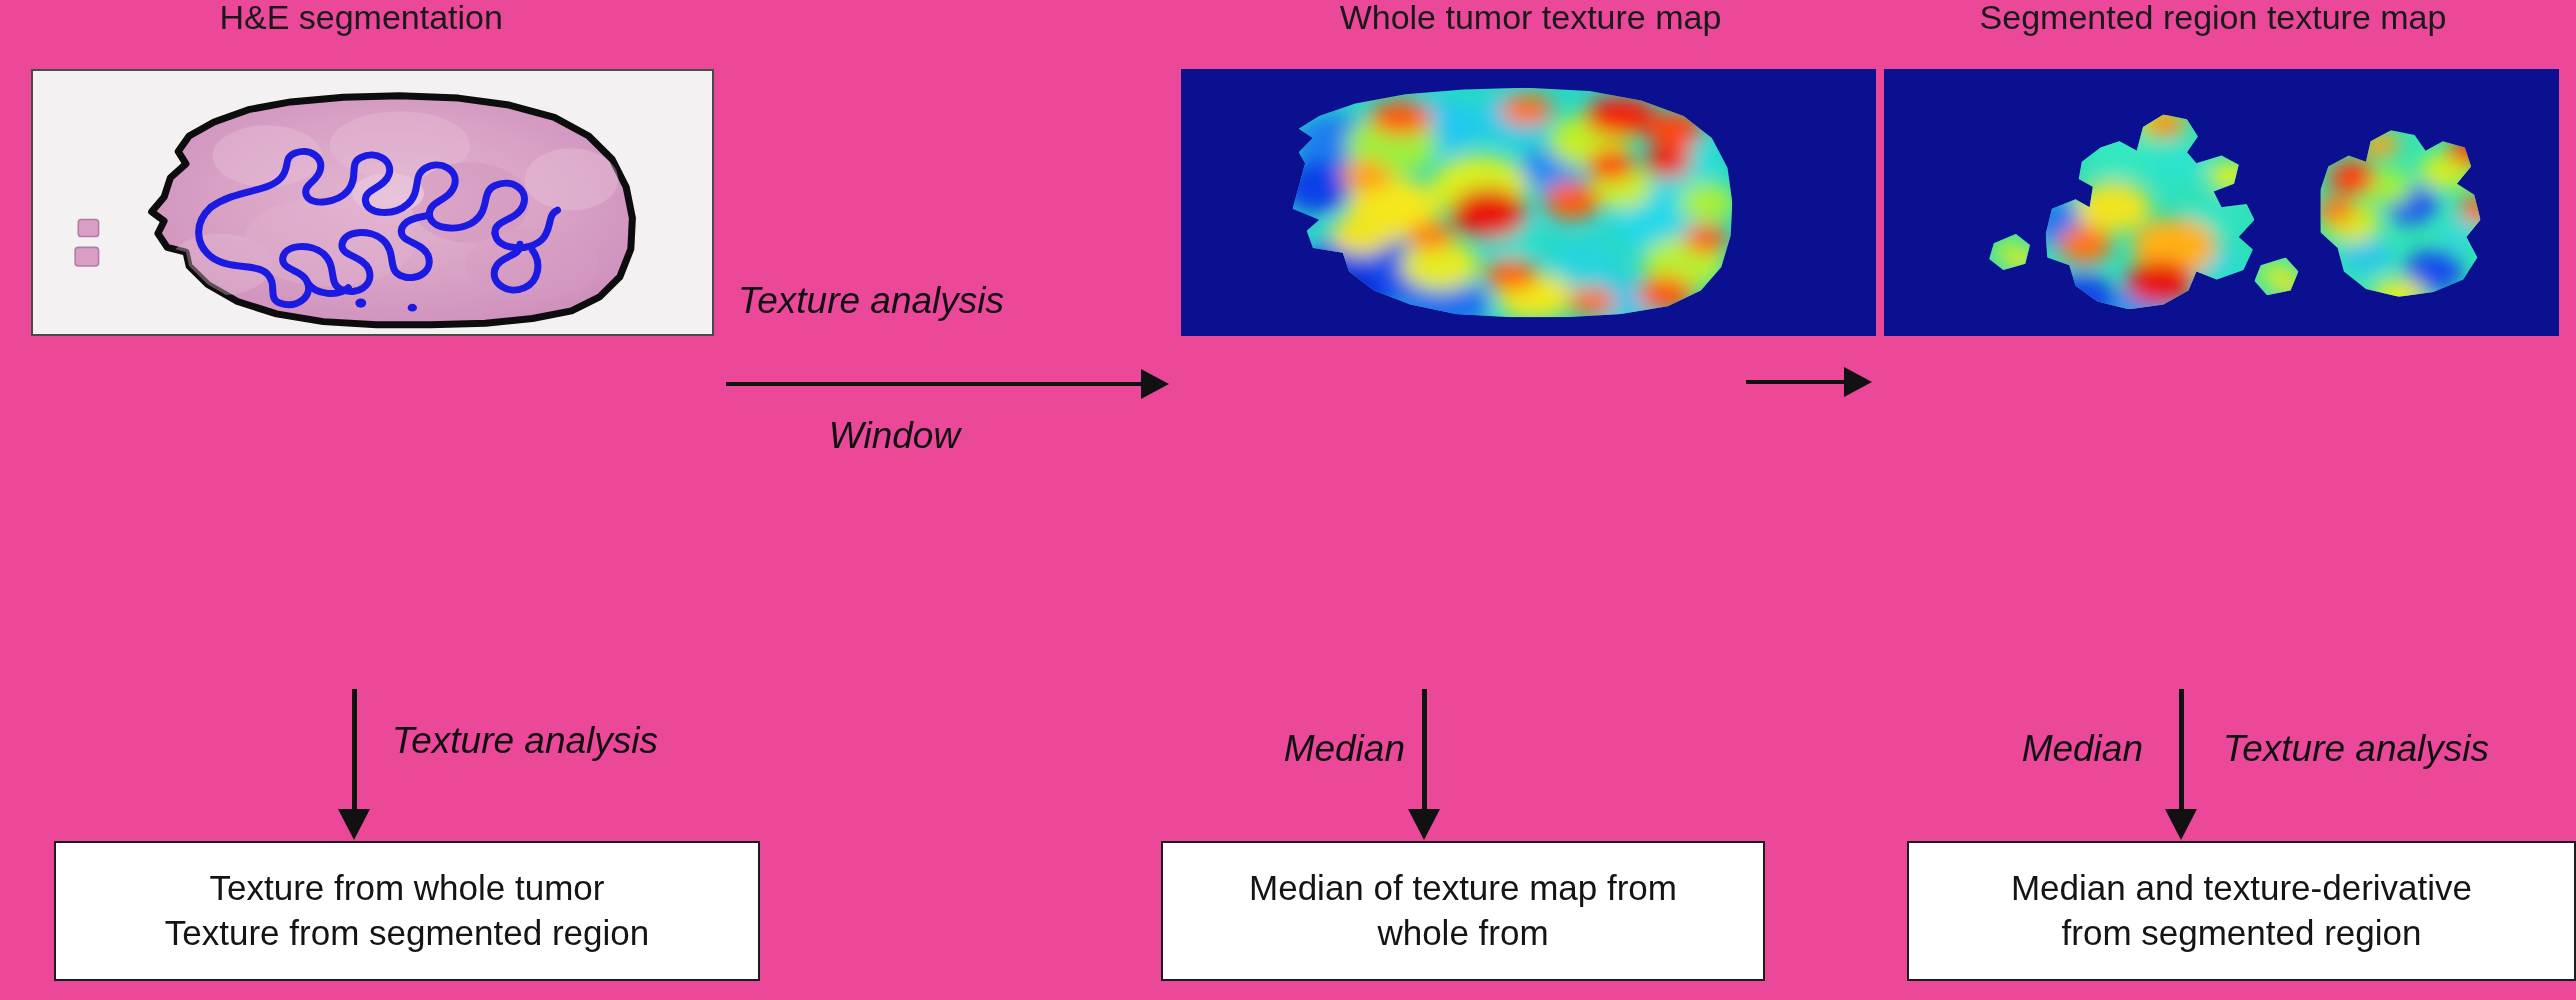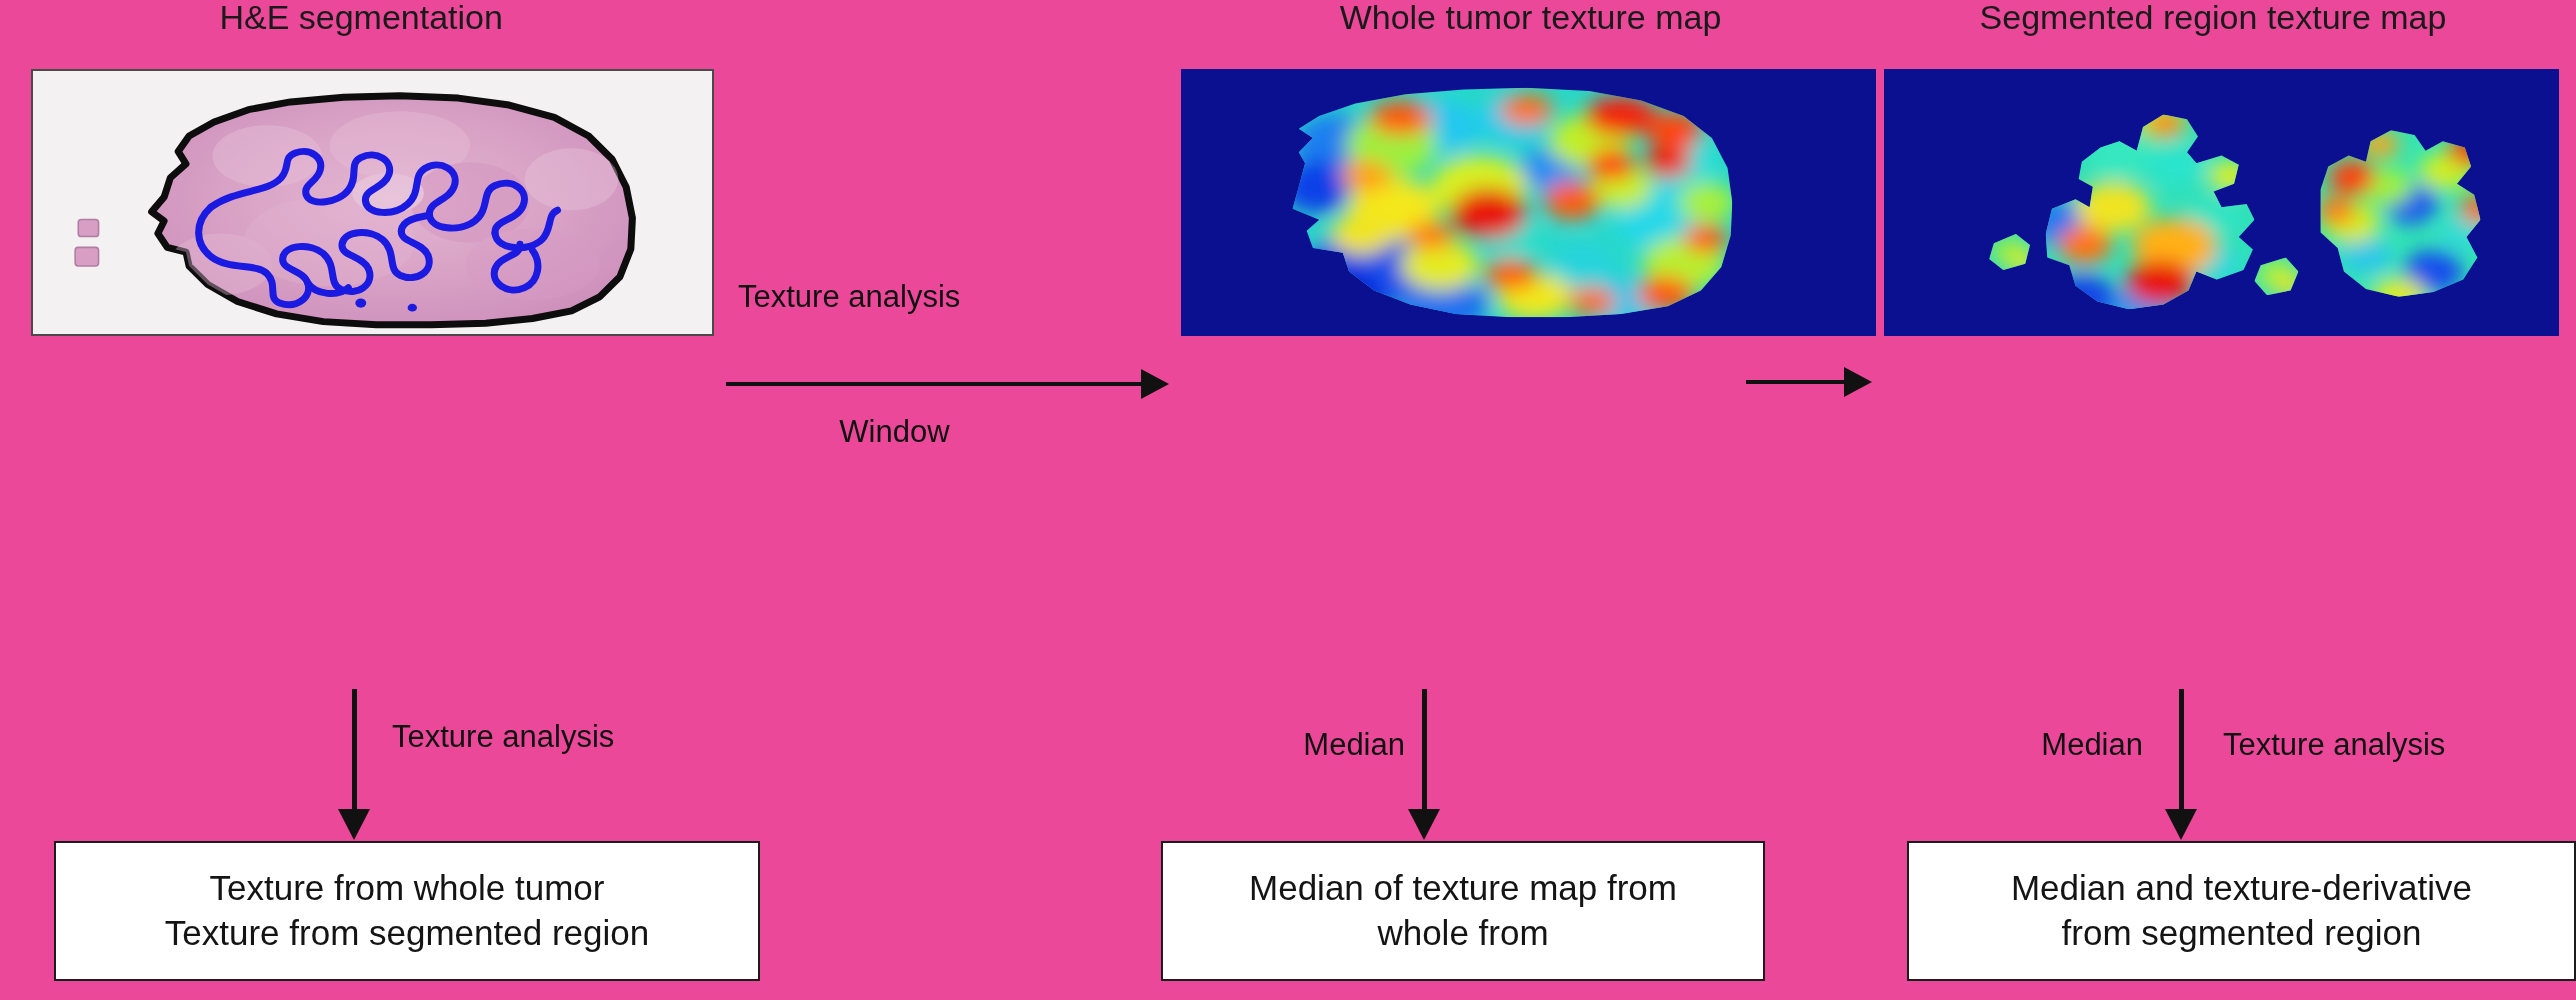--- a/index.html
+++ b/index.html
@@ -25,21 +25,22 @@
     position: absolute;
     text-align: center;
     font-size: 34px;
     line-height: 1.05;
     color: #1a1a1a;
     font-weight: 400;
     white-space: nowrap;
   }
   .arrow-label {
     position: absolute;
-    font-size: 31px;
+    font-style: italic;
+    font-size: 37px;
     line-height: 1.18;
     color: #111111;
     white-space: nowrap;
   }
   .arrow-label.center { text-align: center; }
 
   
   .result-box {
     position: absolute;
     border: 2.4px solid #1c1c1c;

